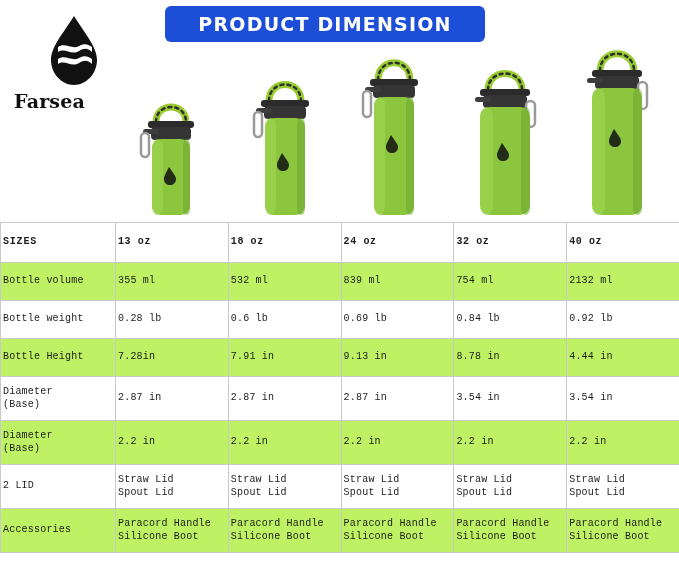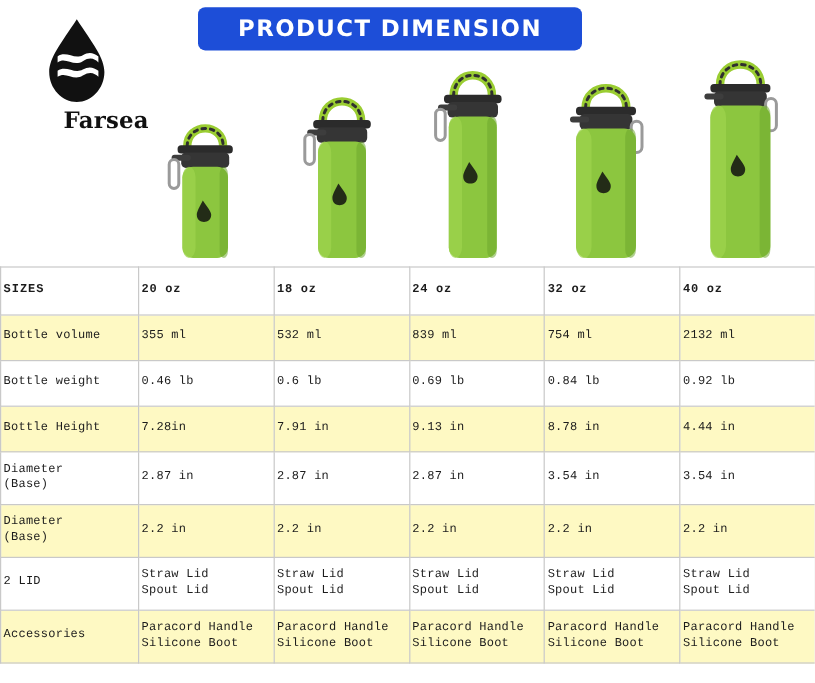--- a/index.html
+++ b/index.html
@@ -17,23 +17,23 @@
   }
 
   
   #header {
     position: absolute;
     top: 0; left: 0;
     width: 679px; height: 222px;
   }
   #brand {
     position: absolute;
-    left: 4px; top: 14px;
+    left: 14px; top: 14px;
     width: 120px; height: 110px;
-    text-align: right;
+    text-align: left;
   }
   #brand-mark {
     width: 66px; height: 74px;
     margin: 0 auto;
     display: block;
   }
   #brand-name {
     margin-top: 2px;
     font-size: 19px;
     font-weight: bold;
@@ -94,21 +94,21 @@
 
   tr.head th {
     height: 40px;
     font-size: 15px;
     font-weight: bold;
     letter-spacing: .6px;
     background: #ffffff;
   }
   tr.head th.label-head { font-size: 15px; letter-spacing: .8px; }
 
-  tr.r-even td { background: #fef9c3; }
+  tr.r-even td { background: #bef264; }
   tr.r-odd  td { background: #ffffff; }
 
   td.rowlabel { font-size: 12.5px; letter-spacing: .2px; }
   td.value { font-size: 13px; letter-spacing: .2px; }
   .row-normal td { height: 38px; }
   .row-tall td { height: 44px; }
   .two-line { line-height: 1.35; }
 </style>
 </head>
 <body>
@@ -204,39 +204,39 @@
         <path d="M44 88 C41 94 39 97 39 100 C39 104 42 106 45 106 C48 106 51 104 51 100 C51 97 48 94 44 88 Z" fill="#111" opacity=".85"></path>
       </svg>
     </div>
 
   </div>
 
   <table id="spec-table">
     <tbody>
         <tr class="head">
       <th class="col-label label-head">SIZES</th>
-      <th class="col-size">20 oz</th>
+      <th class="col-size">13 oz</th>
       <th class="col-size">18 oz</th>
       <th class="col-size">24 oz</th>
       <th class="col-size">32 oz</th>
       <th class="col-size">40 oz</th>
     </tr>
 
     <tr class="r-even row-normal">
       <td class="rowlabel">Bottle volume</td>
       <td class="value">355 ml</td>
       <td class="value">532 ml</td>
       <td class="value">839 ml</td>
       <td class="value">754 ml</td>
       <td class="value">2132 ml</td>
     </tr>
 
     <tr class="r-odd row-normal">
       <td class="rowlabel">Bottle weight</td>
-      <td class="value">0.46 lb</td>
+      <td class="value">0.28 lb</td>
       <td class="value">0.6 lb</td>
       <td class="value">0.69 lb</td>
       <td class="value">0.84 lb</td>
       <td class="value">0.92 lb</td>
     </tr>
 
     <tr class="r-even row-normal">
       <td class="rowlabel">Bottle Height</td>
       <td class="value">7.28in</td>
       <td class="value">7.91 in</td>

